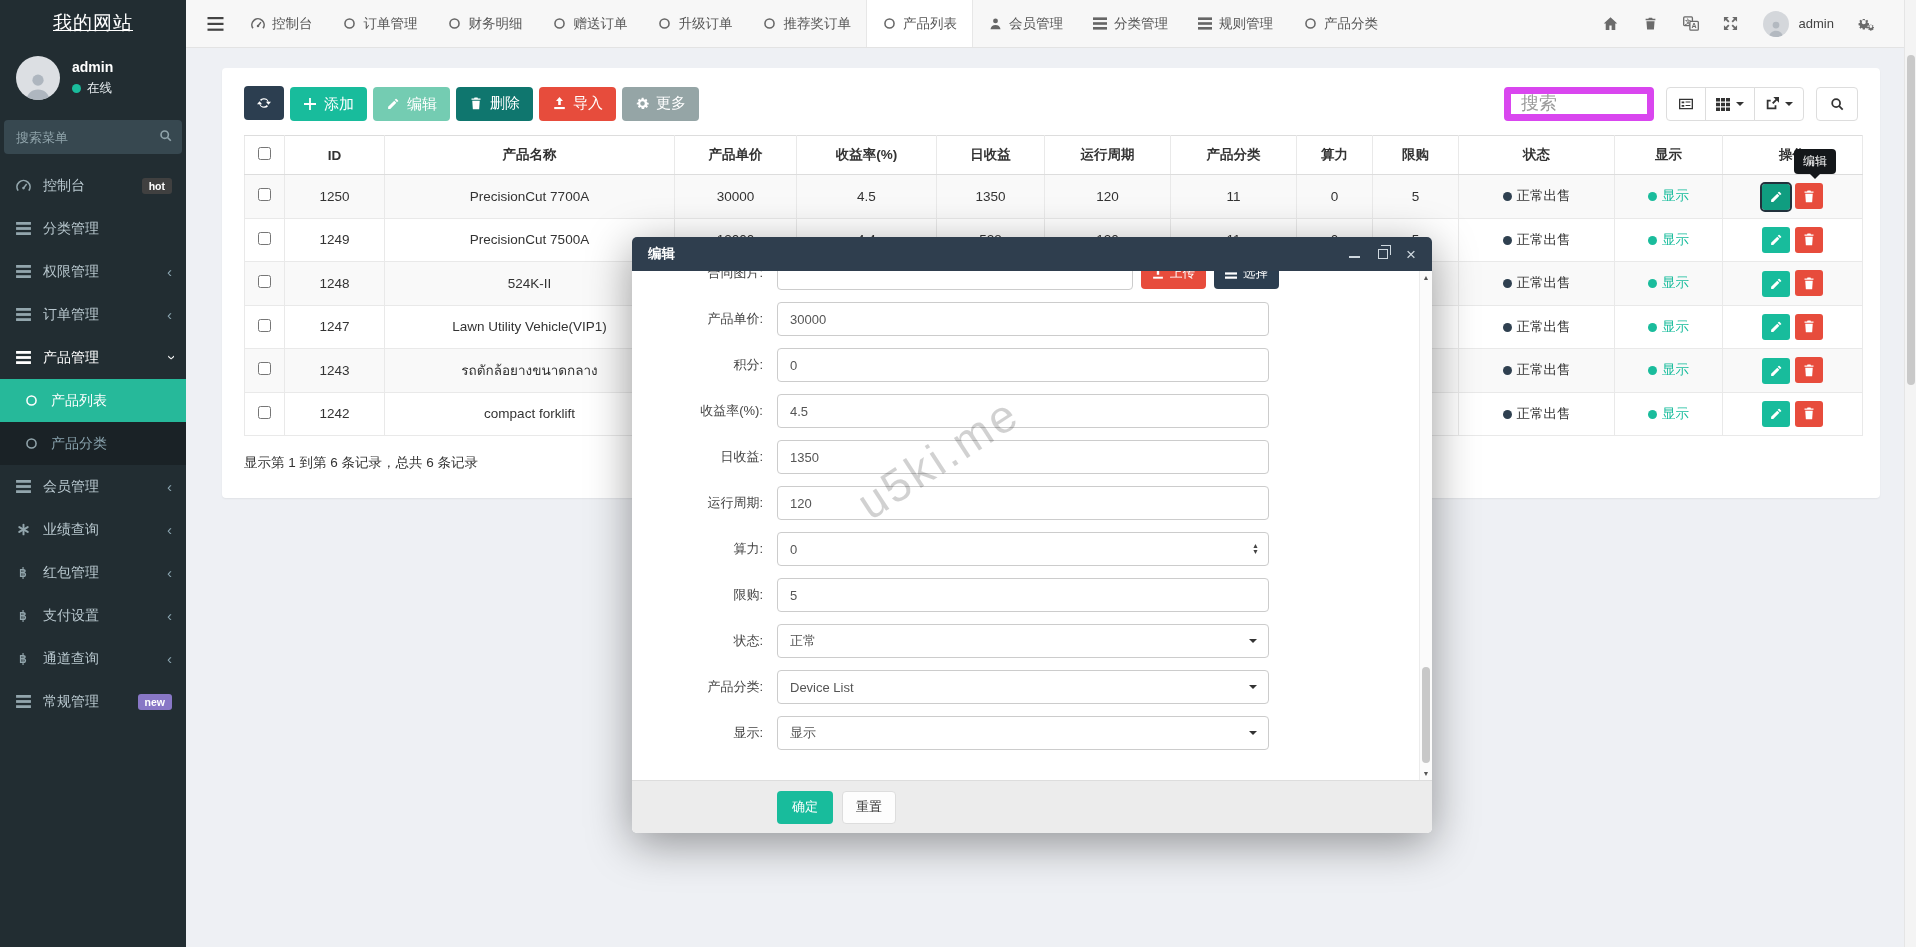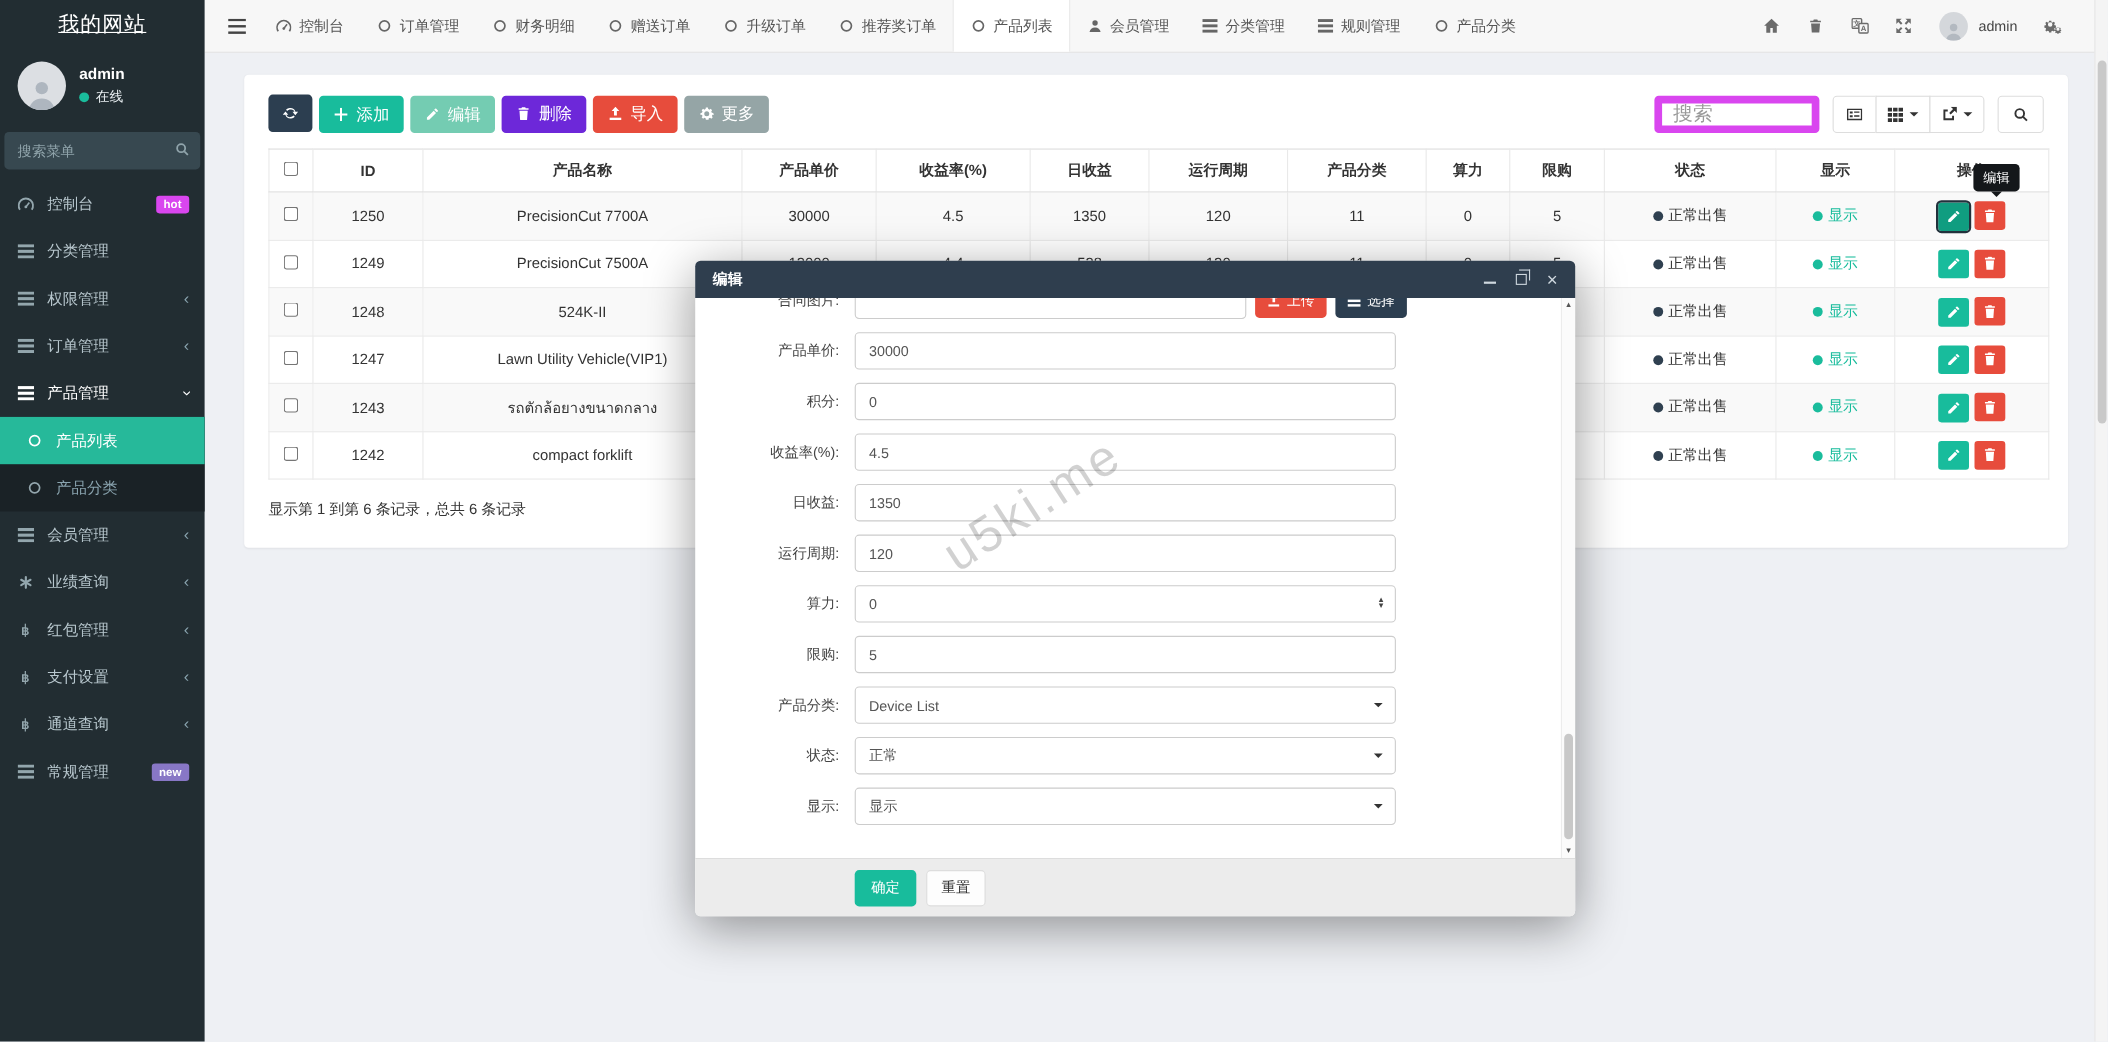--- a/index.html
+++ b/index.html
@@ -26,21 +26,21 @@
   .mi { height:43px; display:flex; align-items:center; padding:0 14px; color:#b8c7ce; font-size:14px; cursor:pointer; gap:11px; }
   .mi .icn { width:18px; color:#93a6ad; flex:none; }
   .mi .lbl { flex:1; white-space:nowrap; }
   .mi.expanded { color:#fff; }
   .mi.expanded .icn { color:#fff; }
   .submenu { list-style:none; background:#1a2226; }
   .submenu .mi { color:#8aa4af; padding-left:22px; }
   .submenu .mi.active { background:#26b99a; color:#fff; }
   .submenu .mi.active .icn { color:#fff; }
   .badge { font-size:10.5px; padding:2px 7px; border-radius:3px; color:#fff; font-weight:bold; }
-  .badge.blue { background:#d946ef; }
+  .badge.blue { background:#404040; }
   .badge.purple { background:#8877c6; }
   .chev { color:#8aa4af; font-size:15px; line-height:1; }
   .chev.down { transform:rotate(-90deg); color:#fff; }
 
   
   .main { margin-left:186px; height:100%; }
   .topnav { height:48px; background:#f7f7f7; border-bottom:1px solid #e3e3e3; display:flex; align-items:stretch; padding-left:20px; }
   .hamburger { color:#444; margin-right:12px; cursor:pointer; align-self:center; width:18px; }
   .tabs { display:flex; align-items:stretch; }
   .tab { display:flex; align-items:center; gap:7px; padding:0 15px; font-size:13.5px; color:#555; cursor:pointer; white-space:nowrap; }
@@ -53,21 +53,21 @@
 
   
   .content { padding:20px 36px; height:calc(100% - 48px); }
   .card { background:#fff; border-radius:4px; box-shadow:0 1px 2px rgba(0,0,0,.06); padding:18px 22px 26px; }
   .toolbar { display:flex; align-items:center; margin-bottom:14px; }
   .tbtn { height:34px; border:none; border-radius:4px; color:#fff; font-size:15px; display:inline-flex; align-items:center; gap:7px; padding:0 13px; margin-right:6px; cursor:pointer; }
   .tbtn .icn { width:14px; }
   .tbtn.navy { background:#2c3e50; }
   .tbtn.green { background:#18bc9c; }
   .tbtn.green-muted { background:#74ccb2; }
-  .tbtn.red-muted { background:#6d28d9; }
+  .tbtn.red-muted { background:#0f766e; }
   .tbtn.red { background:#e74c3c; }
   .tbtn.gray { background:#95a5a6; }
   .tb-right { margin-left:auto; display:flex; align-items:center; }
   .search-in { width:150px; height:34px; border:7px solid #d946ef; border-radius:4px; padding:0 10px; font-size:18px; color:#333; margin-right:12px; outline:none; }
   .search-in::placeholder { color:#9a9a9a; }
   .vg { display:flex; }
   .vbtn { height:34px; min-width:40px; background:#fff; border:1px solid #ddd; display:inline-flex; align-items:center; justify-content:center; gap:6px; padding:0 10px; margin-left:-1px; cursor:pointer; color:#333; }
   .vbtn:first-child { border-radius:4px 0 0 4px; margin-left:0; }
   .vbtn:last-child { border-radius:0 4px 4px 0; }
   .sbtn { margin-left:12px; height:34px; width:42px; background:#fff; border:1px solid #ddd; border-radius:4px; display:inline-flex; align-items:center; justify-content:center; cursor:pointer; color:#333; }
@@ -791,26 +791,26 @@
           <span class="mctl">0<span class="spin">
               <span>▲</span>
               <span>▼</span>
             </span></span>
         </div>
         <div class="mrow">
           <label>限购:</label>
           <input class="mctl" value="5" style="">
         </div>
         <div class="mrow">
+          <label>状态:</label>
+          <span class="mctl">正常<span class="scaret"></span></span>
+        </div>
+        <div class="mrow">
           <label>产品分类:</label>
           <span class="mctl">Device List<span class="scaret"></span></span>
-        </div>
-        <div class="mrow">
-          <label>状态:</label>
-          <span class="mctl">正常<span class="scaret"></span></span>
         </div>
         <div class="mrow">
           <label>显示:</label>
           <span class="mctl">显示<span class="scaret"></span></span>
         </div>
       </div>
     <div class="watermark">u5ki.me</div>
     <div class="m-scroll">
       <span class="arr up">▲</span>
       <span class="m-thumb"></span>

